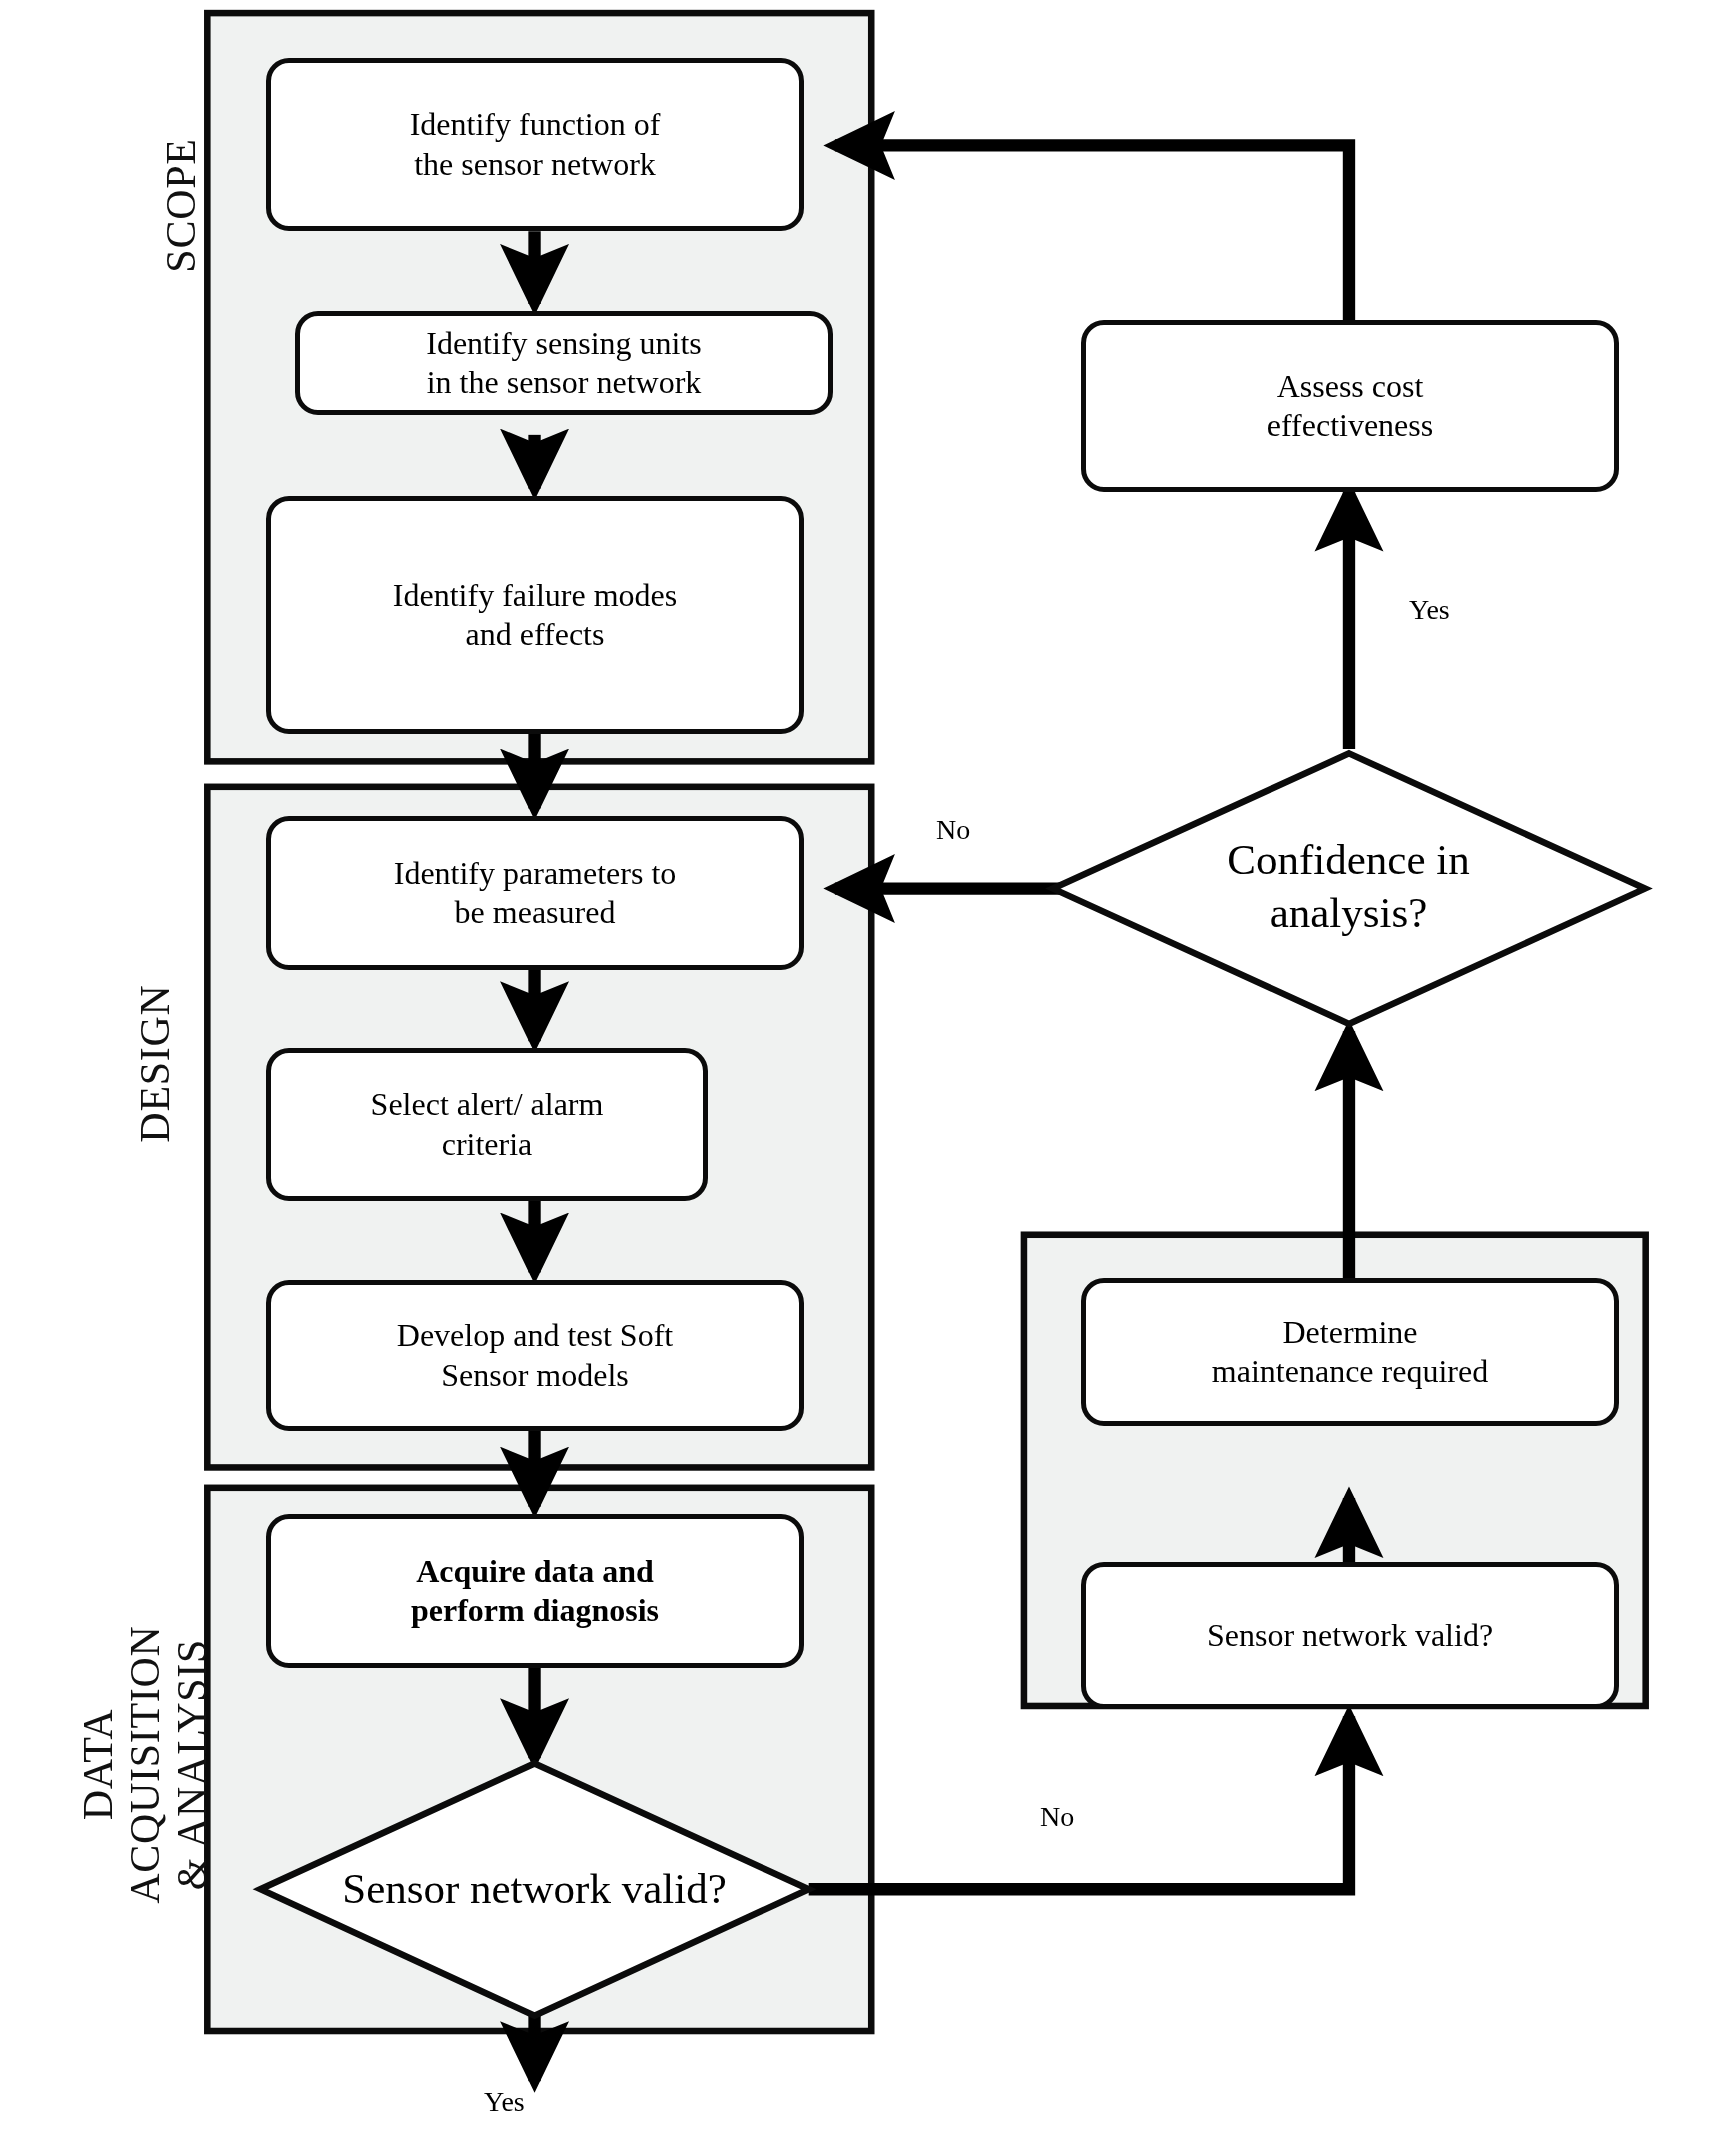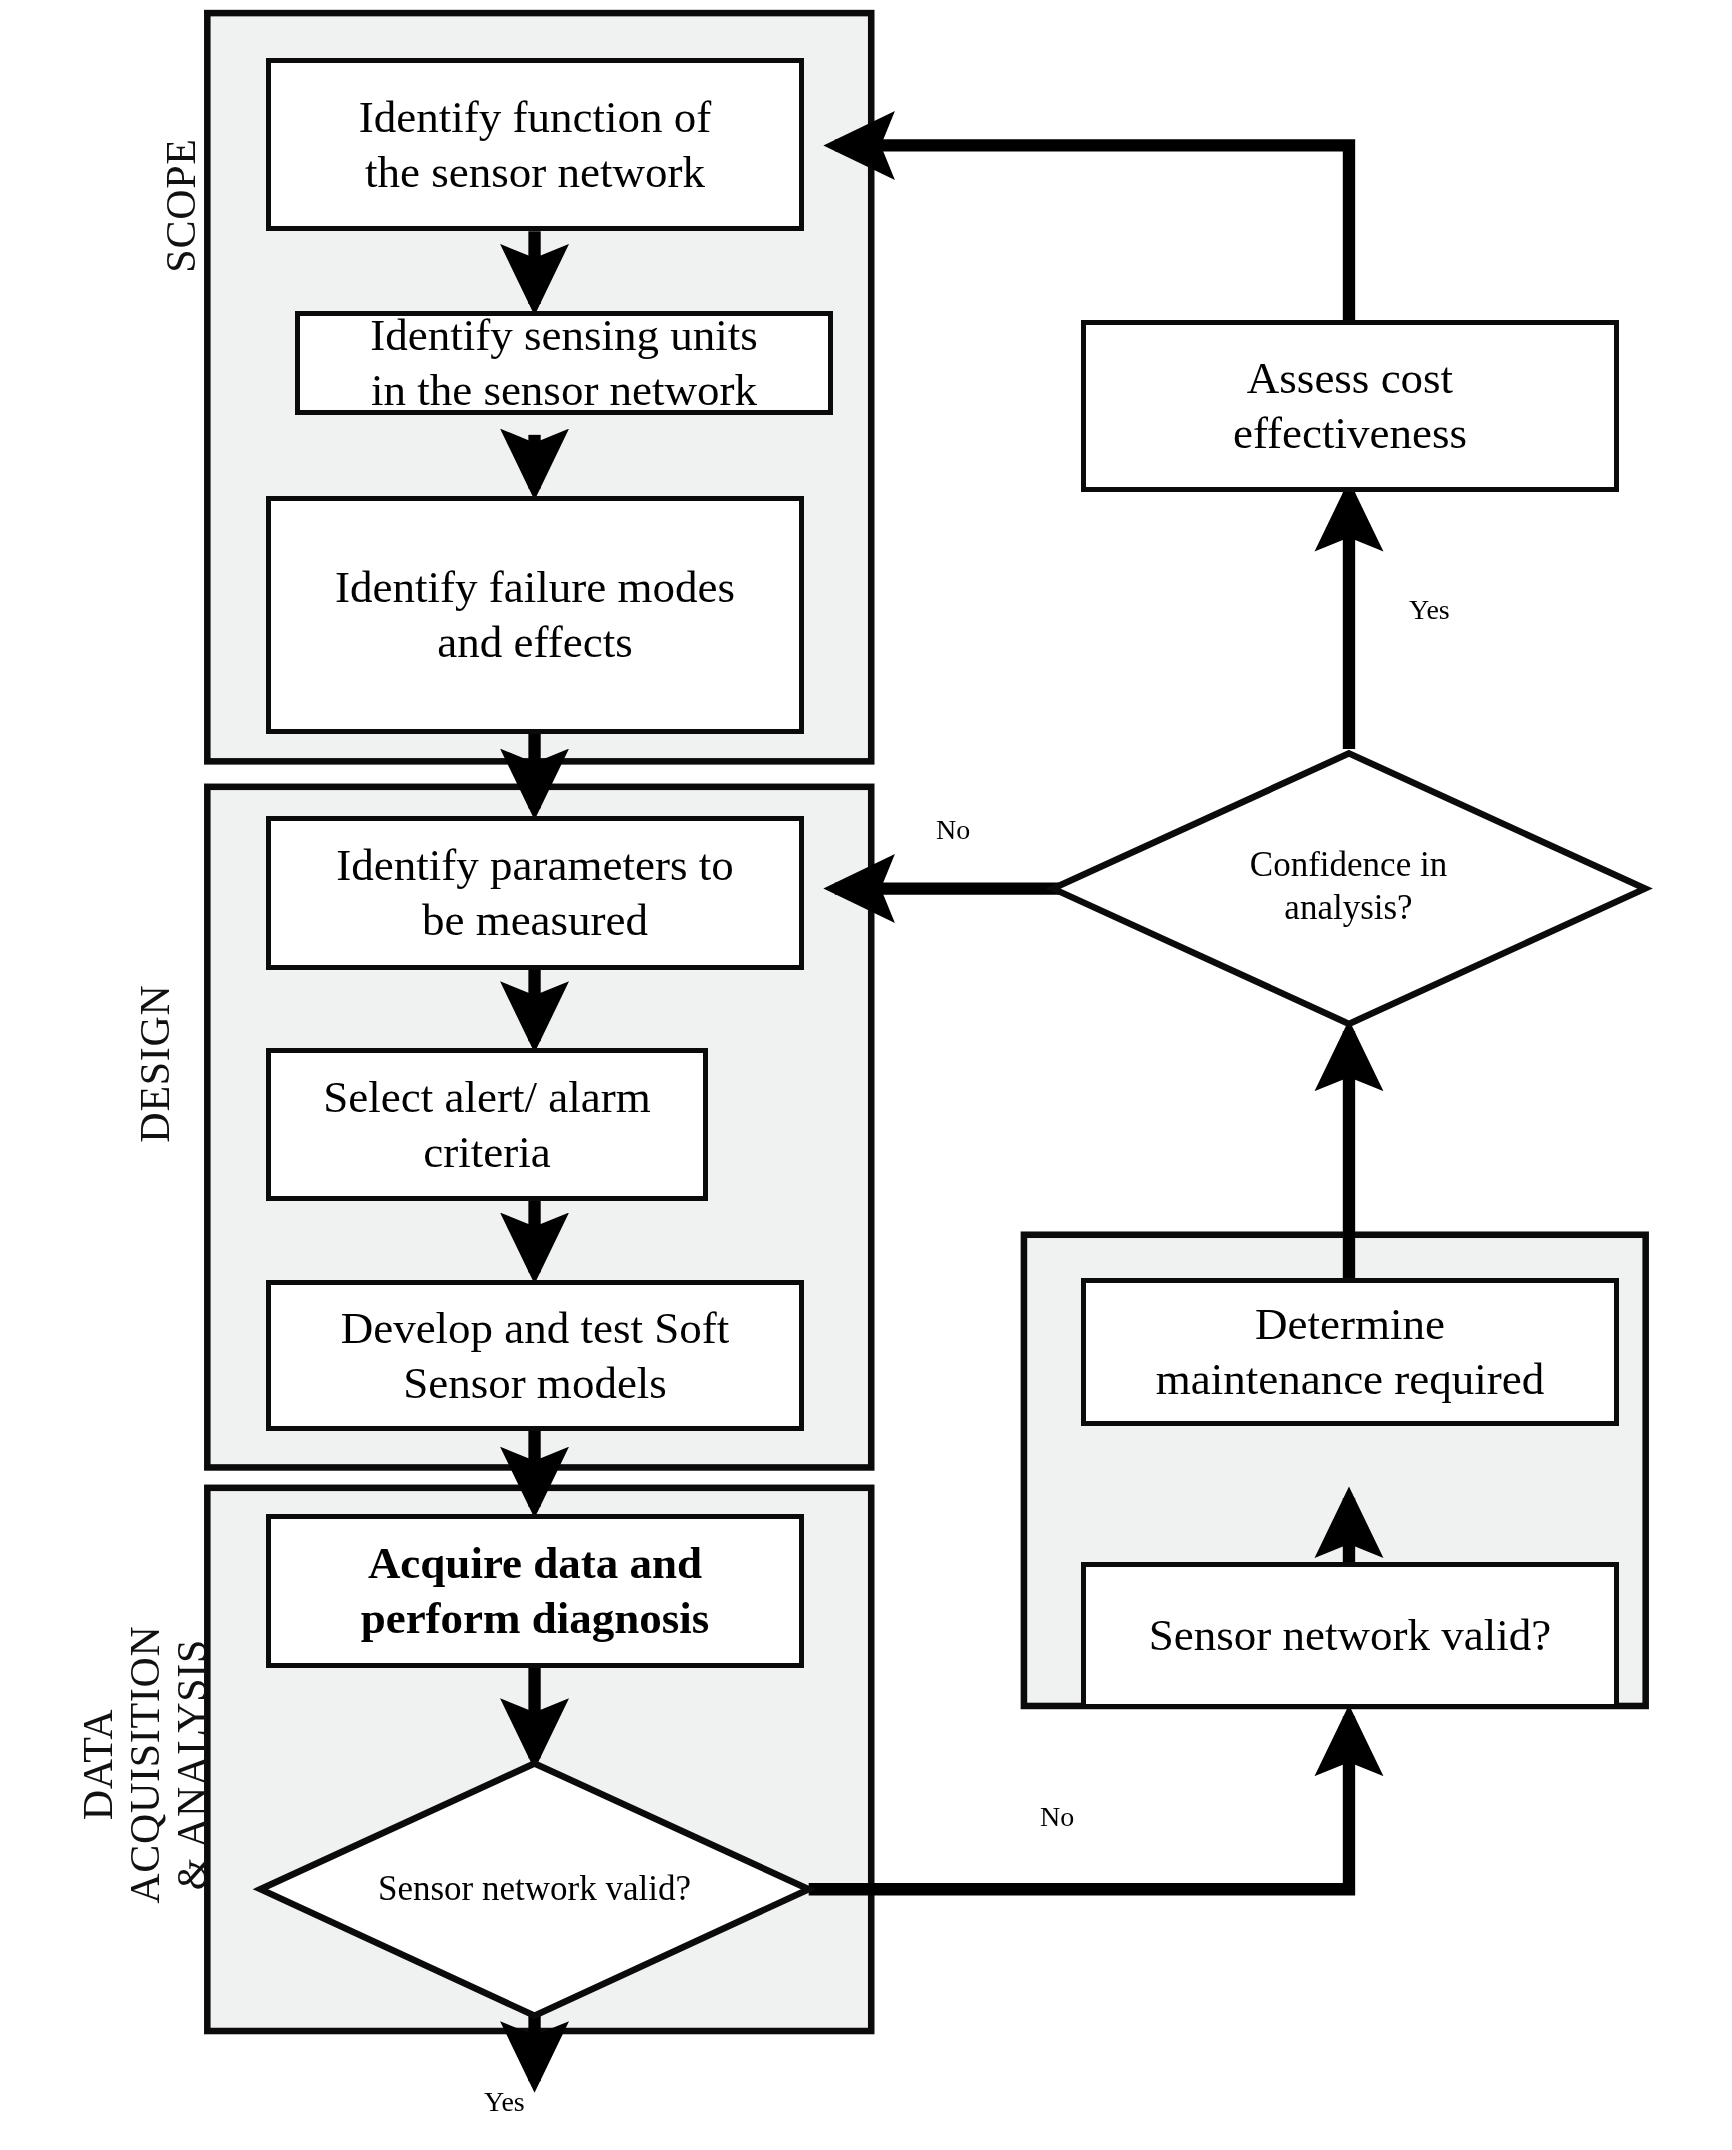--- a/index.html
+++ b/index.html
@@ -19,33 +19,34 @@
     text-align:center;
     line-height:1.12;
     white-space:pre-line;
     transform-origin:center center;
   }
   .node{
     position:absolute;
     display:flex;align-items:center;justify-content:center;
     text-align:center;
     color:#000;
-    font-size:45px;
+    font-size:32px;
     line-height:1.22;
     box-sizing:border-box;
+    border-radius:23px;
   }
   .box{
     background:#ffffff;
     border:5.1px solid #0b0b0b;
     padding:0 13px;
   }
   .dmlabel{
     position:absolute;
     display:flex;align-items:center;justify-content:center;
-    text-align:center;color:#000;font-size:35px;line-height:1.22;
+    text-align:center;color:#000;font-size:43px;line-height:1.22;
     pointer-events:none;
   }
   .edge-label{
     position:absolute;
     color:#000;font-size:28px;line-height:1;
     white-space:nowrap;
   }
 </style>
 </head>
 <body>

